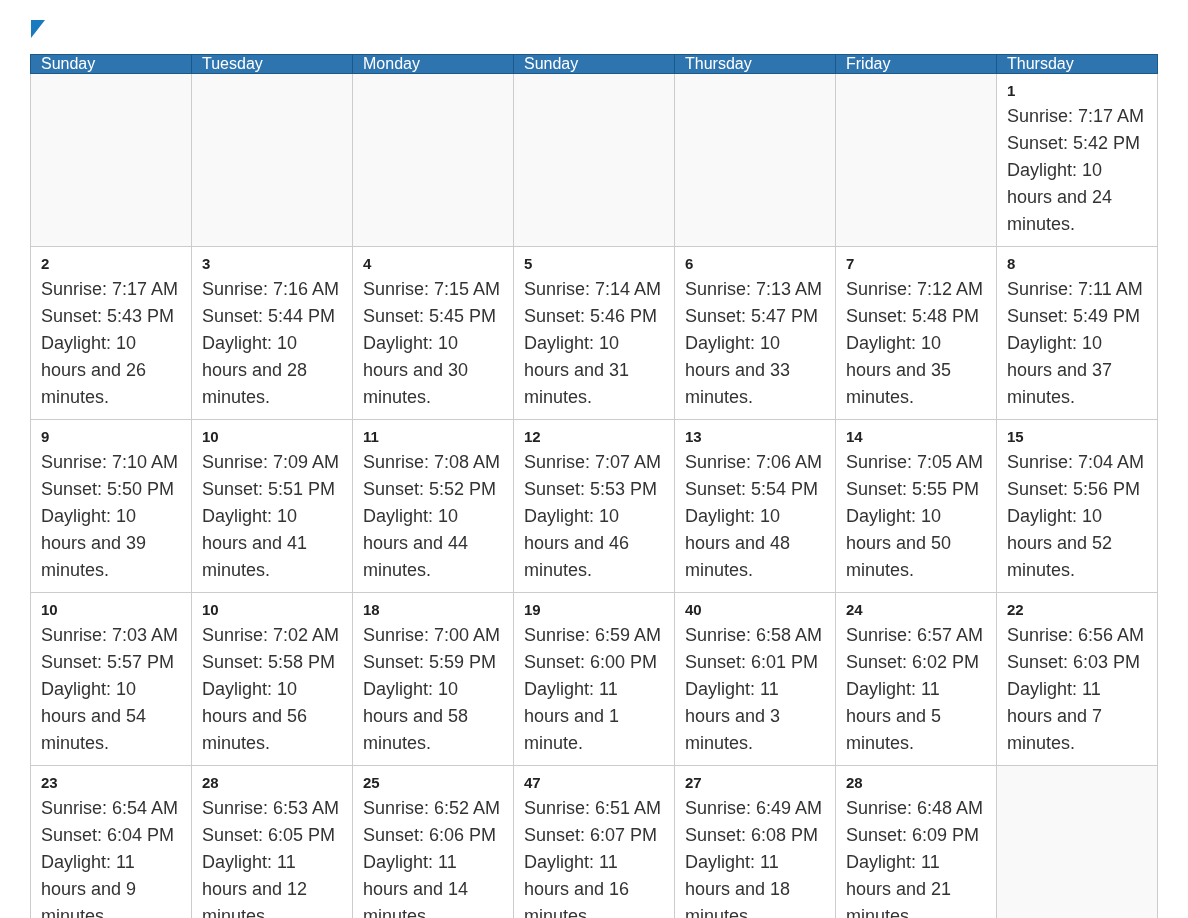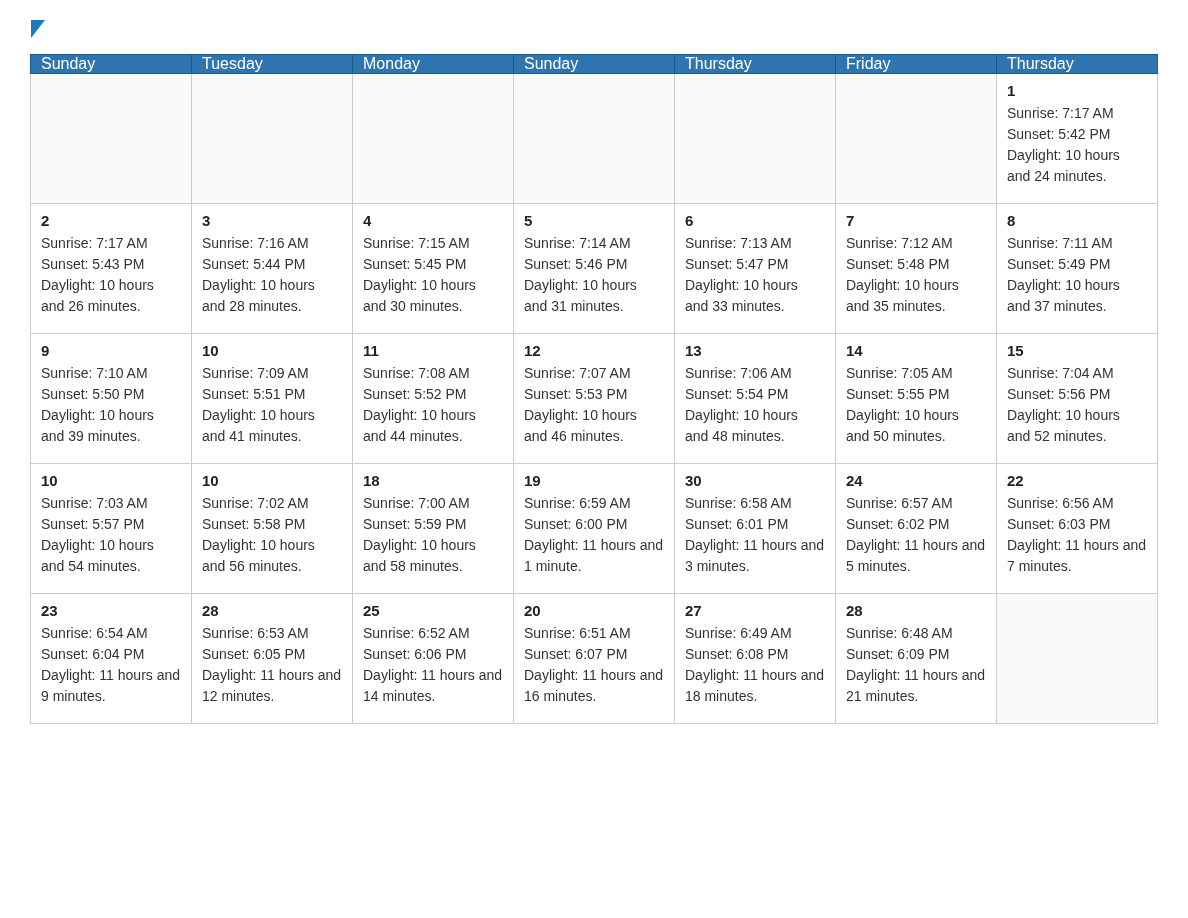--- a/index.html
+++ b/index.html
@@ -59,21 +59,21 @@
       min-height: 110px;
       height: 130px;
     }
     .day-number {
       font-size: 15px;
       font-weight: bold;
       margin-bottom: 4px;
       color: #222;
     }
     .day-info {
-      font-size: 14px;
+      font-size: 18px;
       color: #333;
       line-height: 1.5;
     }
     .empty-cell {
       background: #f9f9f9;
     }
     .logo-row {
       display: flex;
       align-items: center;
     }
@@ -214,21 +214,21 @@
         </td>
         <td>
           <div class="day-number">18</div>
           <div class="day-info">Sunrise: 7:00 AM<br>Sunset: 5:59 PM<br>Daylight: 10 hours and 58 minutes.</div>
         </td>
         <td>
           <div class="day-number">19</div>
           <div class="day-info">Sunrise: 6:59 AM<br>Sunset: 6:00 PM<br>Daylight: 11 hours and 1 minute.</div>
         </td>
         <td>
-          <div class="day-number">30</div>
+          <div class="day-number">40</div>
           <div class="day-info">Sunrise: 6:58 AM<br>Sunset: 6:01 PM<br>Daylight: 11 hours and 3 minutes.</div>
         </td>
         <td>
           <div class="day-number">24</div>
           <div class="day-info">Sunrise: 6:57 AM<br>Sunset: 6:02 PM<br>Daylight: 11 hours and 5 minutes.</div>
         </td>
         <td>
           <div class="day-number">22</div>
           <div class="day-info">Sunrise: 6:56 AM<br>Sunset: 6:03 PM<br>Daylight: 11 hours and 7 minutes.</div>
         </td>
@@ -240,21 +240,21 @@
         </td>
         <td>
           <div class="day-number">28</div>
           <div class="day-info">Sunrise: 6:53 AM<br>Sunset: 6:05 PM<br>Daylight: 11 hours and 12 minutes.</div>
         </td>
         <td>
           <div class="day-number">25</div>
           <div class="day-info">Sunrise: 6:52 AM<br>Sunset: 6:06 PM<br>Daylight: 11 hours and 14 minutes.</div>
         </td>
         <td>
-          <div class="day-number">20</div>
+          <div class="day-number">47</div>
           <div class="day-info">Sunrise: 6:51 AM<br>Sunset: 6:07 PM<br>Daylight: 11 hours and 16 minutes.</div>
         </td>
         <td>
           <div class="day-number">27</div>
           <div class="day-info">Sunrise: 6:49 AM<br>Sunset: 6:08 PM<br>Daylight: 11 hours and 18 minutes.</div>
         </td>
         <td>
           <div class="day-number">28</div>
           <div class="day-info">Sunrise: 6:48 AM<br>Sunset: 6:09 PM<br>Daylight: 11 hours and 21 minutes.</div>
         </td>

